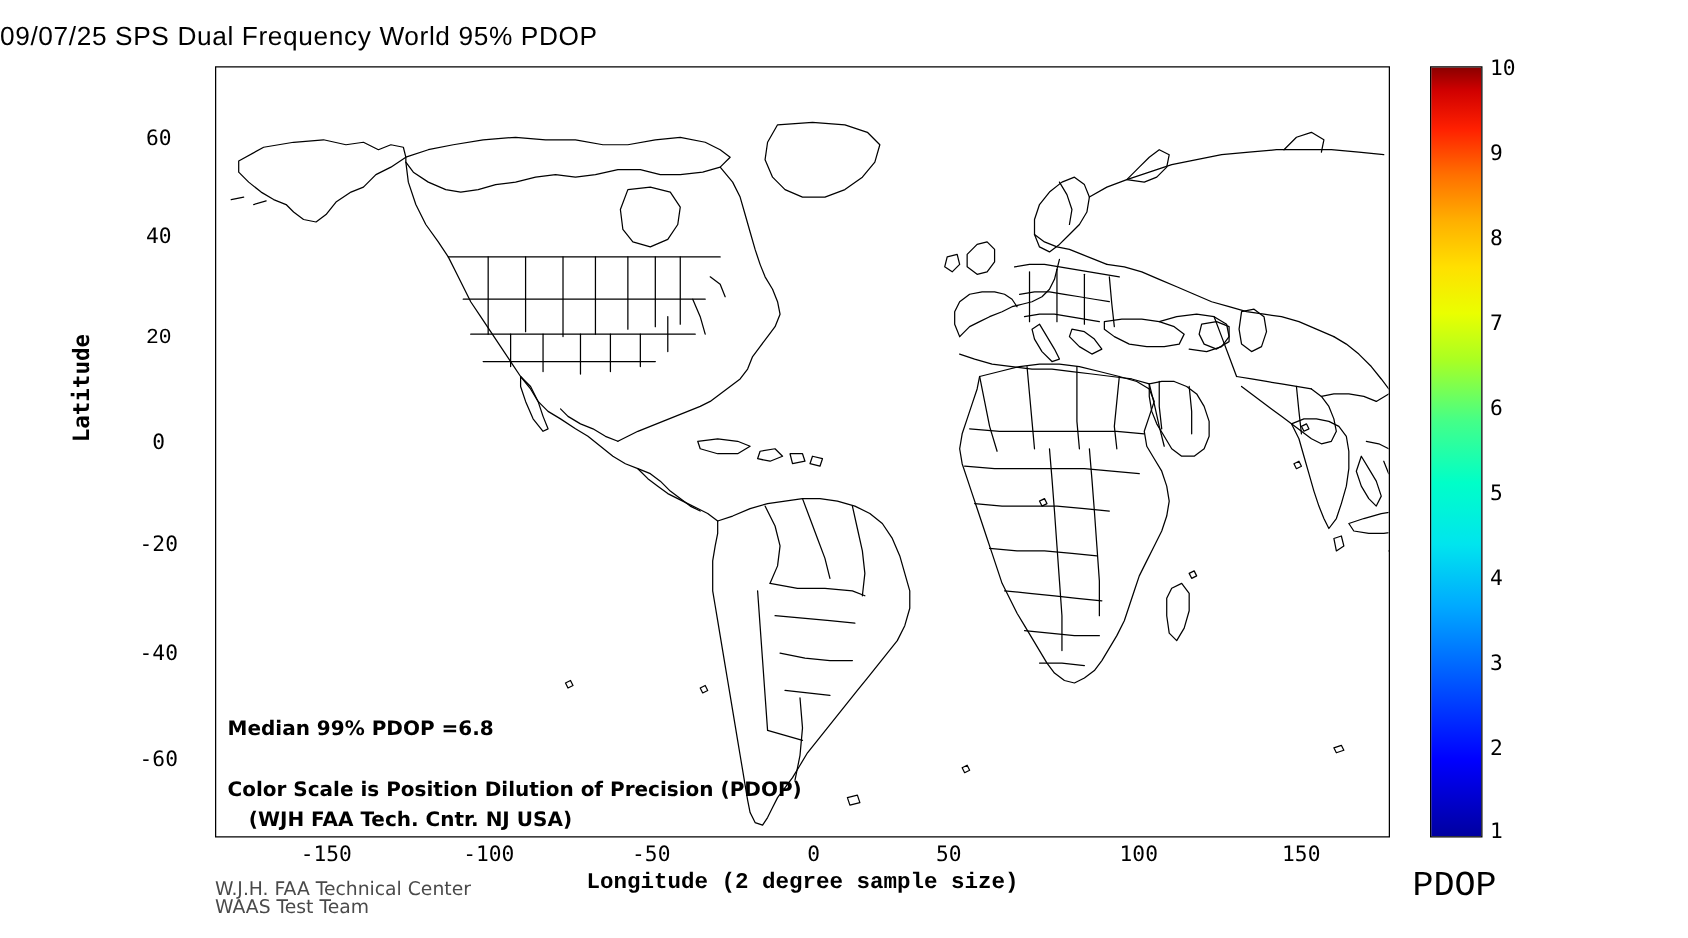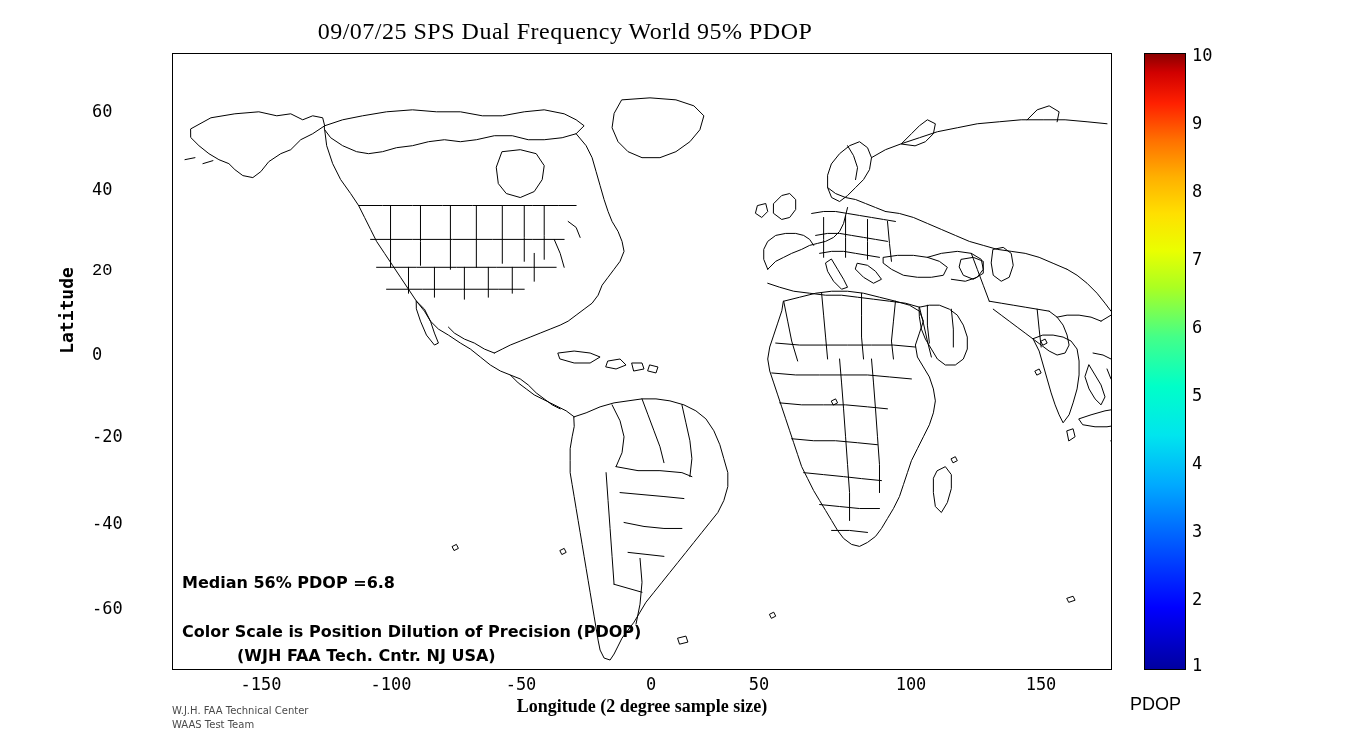--- a/index.html
+++ b/index.html
@@ -21,23 +21,22 @@
     width: 1350px;
     height: 750px;
   }
 
   
   .chart-title {
     position: absolute;
     left: 0;
     top: 18px;
     width: 1130px;
-    text-align: center;
-    font-family: Liberation Serif, serif;
-    font-size: 24px;
+    font-family: Liberation Sans, sans-serif;
+    font-size: 21px;
     color: #000;
     letter-spacing: 0.5px;
     white-space: nowrap;
   }
 
   
   .plot-frame {
     position: absolute;
     left: 172px;
     top: 53px;
@@ -59,21 +58,21 @@
 
   
   .tick-label {
     position: absolute;
     font-family: "DejaVu Sans Mono", monospace;
     font-size: 17px;
     color: #000;
     white-space: nowrap;
   }
   .ytick {
-    text-align: left;
+    text-align: center;
     width: 70px;
   }
   .xtick {
     text-align: center;
     width: 80px;
   }
 
   
   .ylabel {
     position: absolute;
@@ -88,48 +87,48 @@
     white-space: nowrap;
     width: 160px;
     text-align: center;
   }
   .xlabel {
     position: absolute;
     left: 172px;
     top: 696px;
     width: 940px;
     text-align: center;
-    font-family: Liberation Serif, serif;
+    font-family: Liberation Mono, monospace;
     font-weight: bold;
     font-size: 18px;
     color: #000;
     white-space: nowrap;
   }
 
   
   .annot {
     position: absolute;
     font-family: "DejaVu Sans", sans-serif;
     font-weight: bold;
     font-size: 16px;
     color: #000;
     white-space: nowrap;
   }
   .annot-median  { left: 182px; top: 573px; }
   .annot-max     { left: 182px; top: 598px; }
   .annot-scale   { left: 182px; top: 622px; }
-  .annot-source  { left: 199px; top: 646px; margin-left: 38px; }
+  .annot-source  { left: 199px; top: 646px; }
 
   
   .footer {
     position: absolute;
     left: 172px;
     top: 704px;
     font-family: "DejaVu Sans", sans-serif;
-    font-size: 10px;
+    font-size: 15px;
     color: #4a4a4a;
     line-height: 14px;
   }
 
   
   .cbar-wrap {
     position: absolute;
     left: 1144px;
     top: 53px;
     width: 42px;
@@ -164,22 +163,22 @@
     left: 48px;
     font-family: "DejaVu Sans Mono", monospace;
     font-size: 17px;
     color: #000;
     transform: translateY(-50%);
   }
   .cbar-title {
     position: absolute;
     left: 1130px;
     top: 694px;
-    font-family: Liberation Sans, sans-serif;
-    font-size: 18px;
+    font-family: Liberation Mono, monospace;
+    font-size: 28px;
     color: #000;
     white-space: nowrap;
   }
 </style>
 </head>
 <body>
 
 <div id="root">
 
   <div class="chart-title">09/07/25 SPS Dual Frequency World 95% PDOP</div>
@@ -423,21 +422,21 @@
         <path d="M598,562 L602,560 L604,564 L600,566 Z"></path>
         <path d="M864,318 L868,316 L870,320 L866,322 Z"></path>
         <path d="M896,546 L902,544 L904,548 L898,550 Z"></path>
         <path d="M870,288 L874,286 L876,290 L872,292 Z"></path>
         <path d="M388,498 L392,496 L394,500 L390,502 Z"></path>
       </g>
     </svg>
 
   </div>
 
-  <div class="annot annot-median">Median 56% PDOP =6.8</div>
+  <div class="annot annot-median">Median 99% PDOP =6.8</div>
   <div class="annot annot-scale">Color Scale is Position Dilution of Precision (PDOP)</div>
   <div class="annot annot-source">(WJH FAA Tech. Cntr. NJ USA)</div>
 
   <div class="xlabel">Longitude (2 degree sample size)</div>
 
   <div class="footer">
     <div>W.J.H. FAA Technical Center</div>
     <div>WAAS Test Team</div>
   </div>
 

